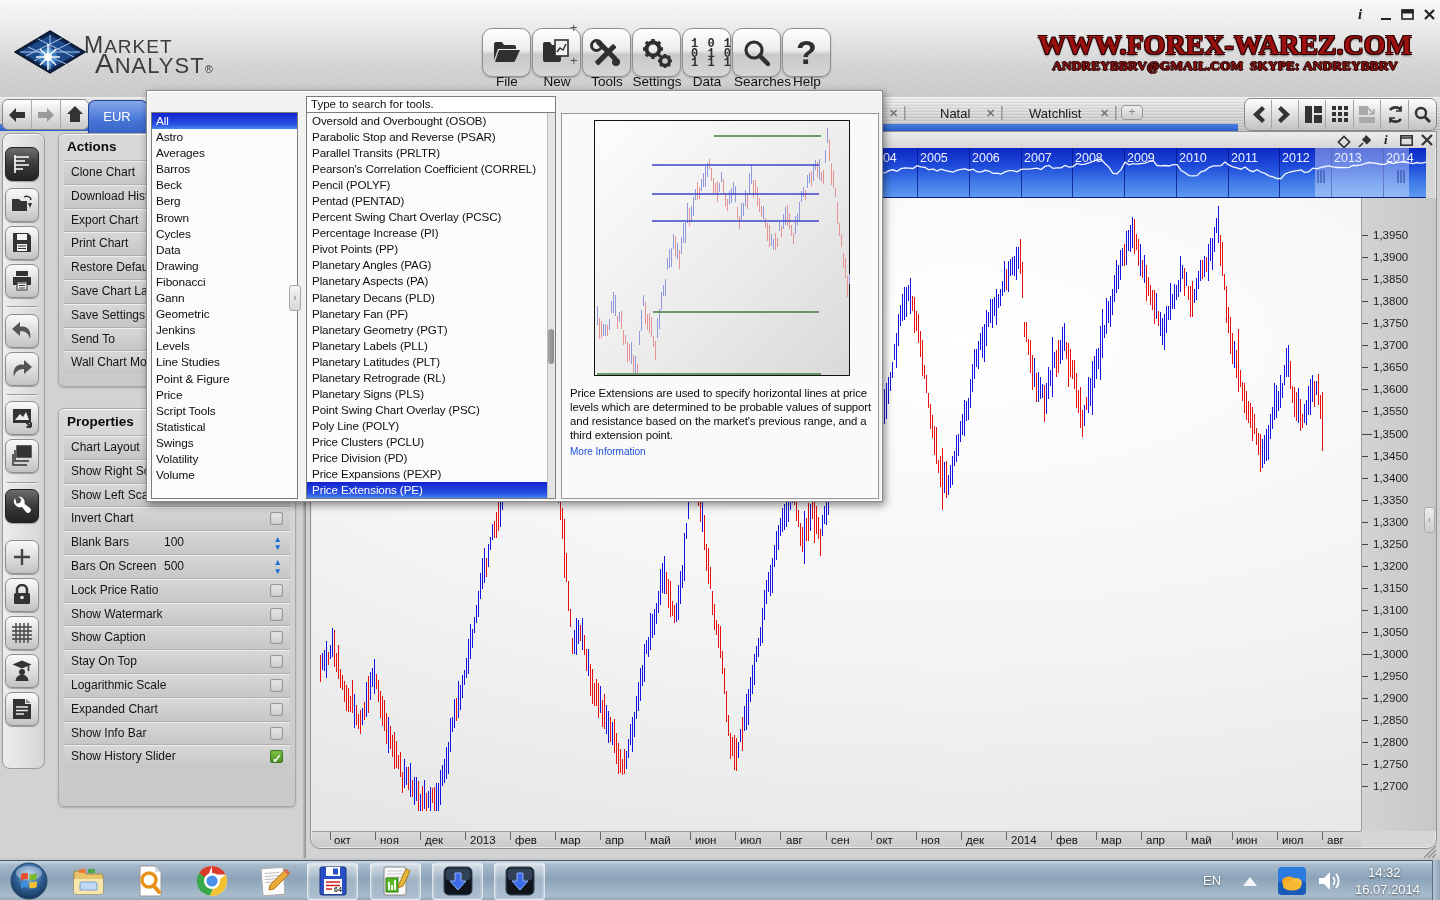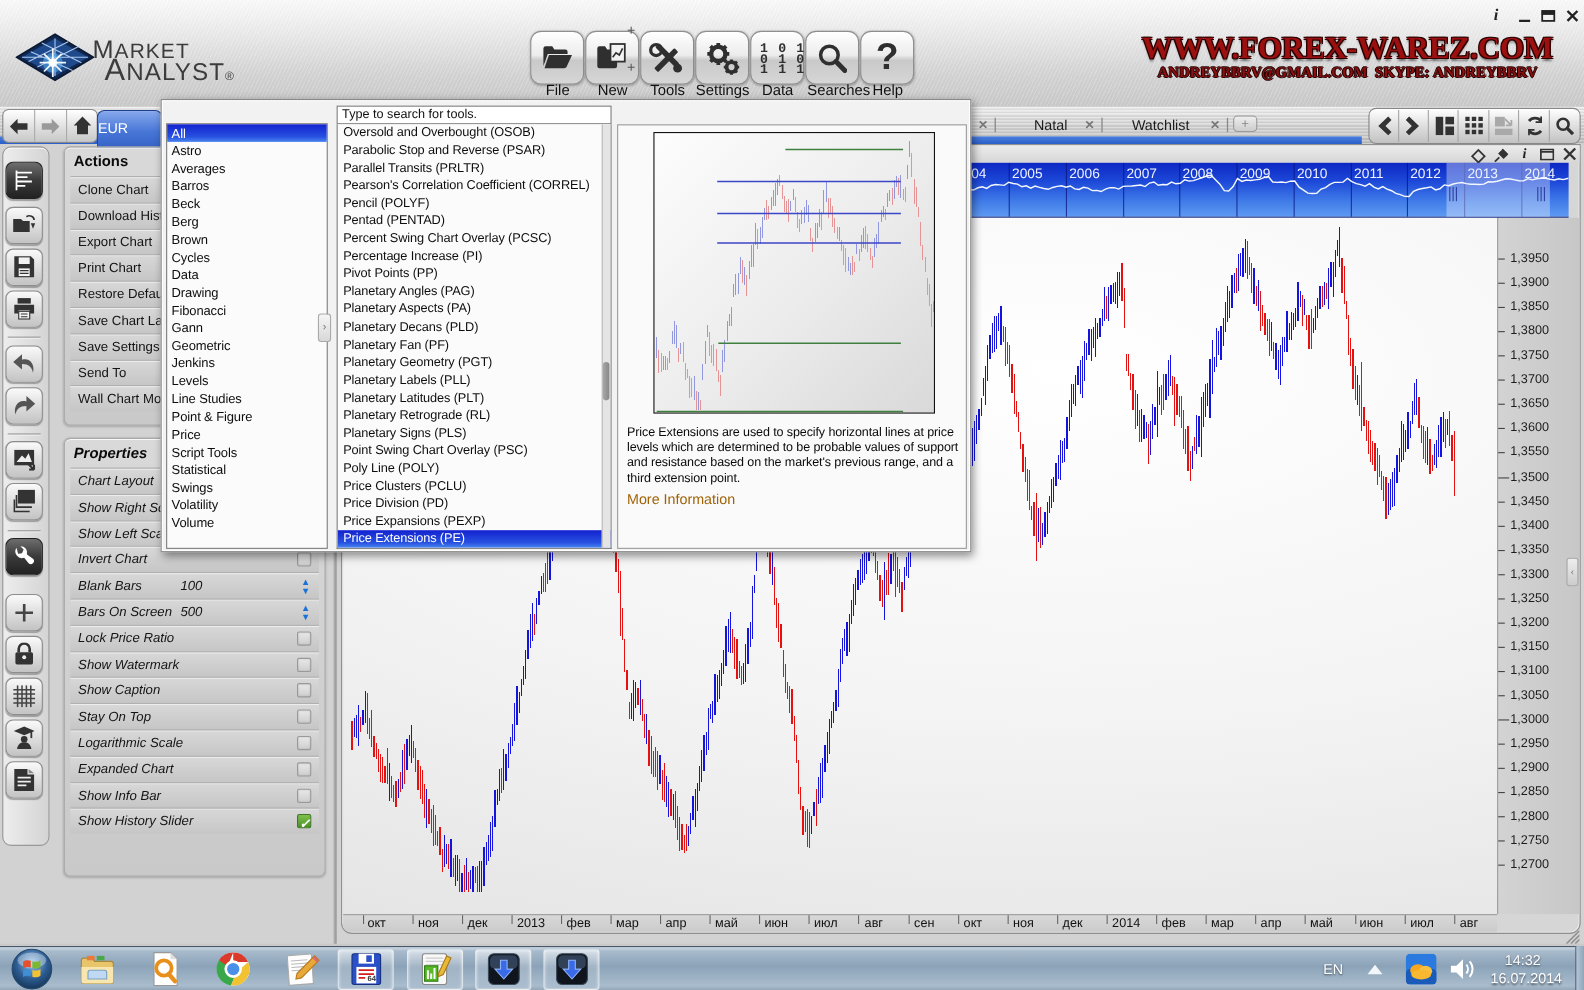--- a/index.html
+++ b/index.html
@@ -34,21 +34,21 @@
   background:repeating-linear-gradient(180deg, rgba(255,255,255,0.25) 0 1px, rgba(0,0,0,0.05) 2px 3px),
     linear-gradient(180deg,#ededed 0%,#d9d9d9 40%,#bdbdbd 100%); }
 #bluestrip { left:0; top:124px; width:1238px; height:7px;
   background:linear-gradient(180deg,#4a7fe0,#2a5ec8); }
 #navbox { left:2px; top:99px; width:87px; height:31px; border:1px solid #8a8a8a; border-radius:6px;
   background:linear-gradient(180deg,#ffffff,#e2e2e2 50%,#c8c8c8); box-shadow:inset 0 1px 0 #fff; }
 .navsep { position:absolute; top:0; width:1px; height:29px; background:#aaa; }
 #eurtab { left:88px; top:100px; width:60px; height:44px; border:1px solid #1c3f8f; border-bottom:none;
   border-radius:7px 7px 0 0;
   background:linear-gradient(180deg,#86a8ec 0%,#4675d6 45%,#2d57bb 100%);
-  color:#fff; font-size:13px; text-align:left; padding:8px 2px 0 0; }
+  color:#fff; font-size:13px; text-align:center; padding:8px 2px 0 0; }
 .tabtxt { position:absolute; top:106px; font-size:13px; color:#1a1a1a; }
 .tabx { position:absolute; top:107px; font-size:11px; color:#777; font-weight:bold; }
 .tabsep { position:absolute; top:104px; font-size:14px; color:#888; }
 #plusbtn { left:1121px; top:105px; width:22px; height:15px; border:1px solid #999; border-radius:4px;
   background:linear-gradient(#eee,#ccc); color:#888; font-size:12px; text-align:center; line-height:13px; }
 #rtoolbox { left:1244px; top:98px; width:193px; height:33px; border:1px solid #888; border-radius:7px;
   background:linear-gradient(180deg,#ffffff,#dcdcdc 55%,#c2c2c2); box-shadow:inset 0 1px 0 #fff; }
 .rtsep { position:absolute; top:1px; width:1px; height:29px; background:#a5a5a5; }
 
 
@@ -115,21 +115,21 @@
 .ti { height:16.05px; line-height:16px; padding-left:5px; white-space:nowrap; }
 .ti.sel { background:linear-gradient(180deg,#1322cf 0%,#2750e0 70%,#4a85f0 100%); color:#fff; }
 #tscroll { position:absolute; right:0; top:0; width:8px; height:386px; background:#e4e4e4; border-left:1px solid #bbb; }
 #tthumb { position:absolute; right:1px; top:216px; width:6px; height:35px; background:linear-gradient(90deg,#a8a8a8,#888); border-radius:3px; }
 .collarrow { position:absolute; width:12px; height:26px; border:1px solid #aaa; border-radius:3px;
   background:linear-gradient(#f5f5f5,#d8d8d8); color:#777; font-size:10px; text-align:center; line-height:24px; }
 #rpanel { left:414px; top:22px; width:318px; height:386px; border:1px solid #9a9a9a; background:#fafafa; }
 #pimg { position:absolute; left:32px; top:6px; width:256px; height:256px; border:1.5px solid #111;
   background:linear-gradient(135deg,#fdfdfd 0%,#ececec 55%,#d9d9d9 100%); }
 #pdesc { position:absolute; left:8px; top:273px; width:306px; font-size:11.4px; line-height:13.9px; color:#0a0a0a; letter-spacing:-0.1px; white-space:nowrap; }
-#minfo { position:absolute; left:8px; top:332px; font-size:13px; color:#a16207; }
+#minfo { position:absolute; left:8px; top:332px; font-size:10px; color:#1d4ed8; }
 
 
 #taskbar { left:0; top:860px; width:1440px; height:40px;
   background:linear-gradient(180deg,#cdd9e5 0%,#a7bacb 10%,#8ba2b8 45%,#93a9bd 55%,#a9bccd 90%,#93a7ba 100%);
   border-top:1px solid #49596b; }
 .tkbtn { position:absolute; top:2px; width:51px; height:37px; border:1px solid rgba(255,255,255,0.6); border-radius:3px;
   background:linear-gradient(180deg,rgba(255,255,255,0.5),rgba(255,255,255,0.15) 50%,rgba(160,185,205,0.3));
   box-shadow:inset 0 0 3px rgba(255,255,255,0.8); }
 .tray { position:absolute; color:#fff; font-size:12px; text-shadow:0 1px 2px rgba(0,0,0,0.6); }
 #showdesk { left:1432px; top:860px; width:8px; height:40px; border-left:1px solid #5a6a7a;
@@ -389,21 +389,21 @@
     <div class="prow">Export Chart</div>
     <div class="prow">Print Chart</div>
     <div class="prow">Restore Default</div>
     <div class="prow">Save Chart Layout</div>
     <div class="prow">Save Settings as</div>
     <div class="prow">Send To</div>
     <div class="prow">Wall Chart Mode</div>
   </div>
 </div>
 
-<div class="panel abs" style="top:398px;height:399px;font-style:italic;">
+<div class="panel abs" style="top:408px;height:399px;">
   <div class="ptitle">Properties</div>
   <div style="margin:0 5px;">
     <div class="prow">Chart Layout</div>
     <div class="prow">Show Right Scale<span class="pchk"></span></div>
     <div class="prow">Show Left Scale<span class="pchk"></span></div>
     <div class="prow">Invert Chart<span class="pchk"></span></div>
     <div class="prow">Blank Bars<span class="pval">100</span><span class="spin">▲<br>▼</span></div>
     <div class="prow">Bars On Screen<span class="pval">500</span><span class="spin">▲<br>▼</span></div>
     <div class="prow">Lock Price Ratio<span class="pchk"></span></div>
     <div class="prow">Show Watermark<span class="pchk"></span></div>

